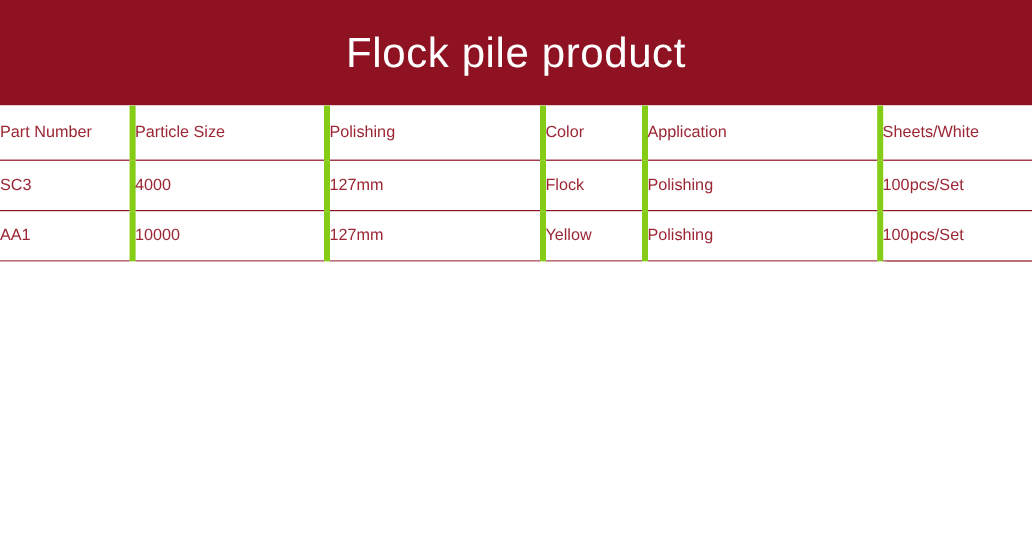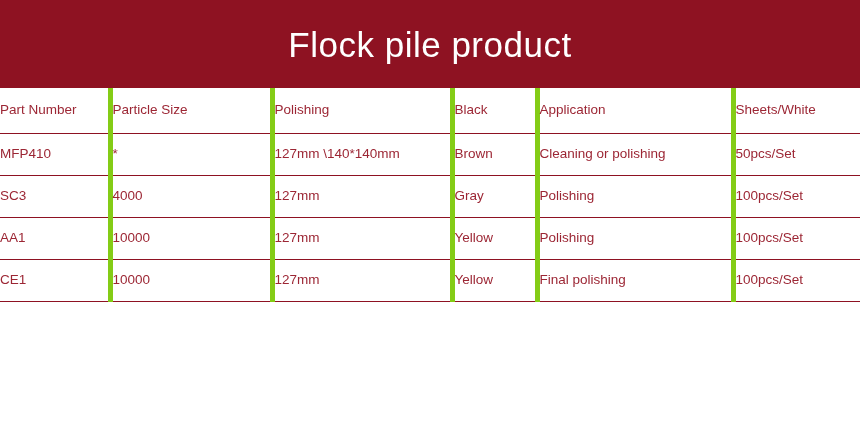--- a/index.html
+++ b/index.html
@@ -110,63 +110,43 @@
         <th>
           <span class="cell-text">Part Number</span>
         </th>
         <th class="divider">
           <span class="cell-text">Particle Size</span>
         </th>
         <th class="divider">
           <span class="cell-text">Polishing</span>
         </th>
         <th class="divider">
-          <span class="cell-text">Black</span>
+          <span class="cell-text">Color</span>
         </th>
         <th class="divider">
           <span class="cell-text">Application</span>
         </th>
         <th class="divider">
           <span class="cell-text">Sheets/White</span>
         </th>
       </tr>
     </thead>
     <tbody>
       <tr class="data-row">
         <td>
-            <span class="cell-text">MFP410</span>
-          </td>
-        <td class="divider">
-            <span class="cell-text">*</span>
-          </td>
-        <td class="divider">
-            <span class="cell-text">127mm \140*140mm</span>
-          </td>
-        <td class="divider">
-            <span class="cell-text">Brown</span>
-          </td>
-        <td class="divider">
-            <span class="cell-text">Cleaning or polishing</span>
-          </td>
-        <td class="divider">
-            <span class="cell-text">50pcs/Set</span>
-          </td>
-      </tr>
-      <tr class="data-row">
-        <td>
             <span class="cell-text">SC3</span>
           </td>
         <td class="divider">
             <span class="cell-text">4000</span>
           </td>
         <td class="divider">
             <span class="cell-text">127mm</span>
           </td>
         <td class="divider">
-            <span class="cell-text">Gray</span>
+            <span class="cell-text">Flock</span>
           </td>
         <td class="divider">
             <span class="cell-text">Polishing</span>
           </td>
         <td class="divider">
             <span class="cell-text">100pcs/Set</span>
           </td>
       </tr>
       <tr class="data-row">
         <td>
@@ -181,37 +161,17 @@
         <td class="divider">
             <span class="cell-text">Yellow</span>
           </td>
         <td class="divider">
             <span class="cell-text">Polishing</span>
           </td>
         <td class="divider">
             <span class="cell-text">100pcs/Set</span>
           </td>
       </tr>
-      <tr class="data-row">
-        <td>
-            <span class="cell-text">CE1</span>
-          </td>
-        <td class="divider">
-            <span class="cell-text">10000</span>
-          </td>
-        <td class="divider">
-            <span class="cell-text">127mm</span>
-          </td>
-        <td class="divider">
-            <span class="cell-text">Yellow</span>
-          </td>
-        <td class="divider">
-            <span class="cell-text">Final polishing</span>
-          </td>
-        <td class="divider">
-            <span class="cell-text">100pcs/Set</span>
-          </td>
-      </tr>
     </tbody>
   </table>
 
   <div class="footer-space"></div>
 </div>
 
 </body></html>

